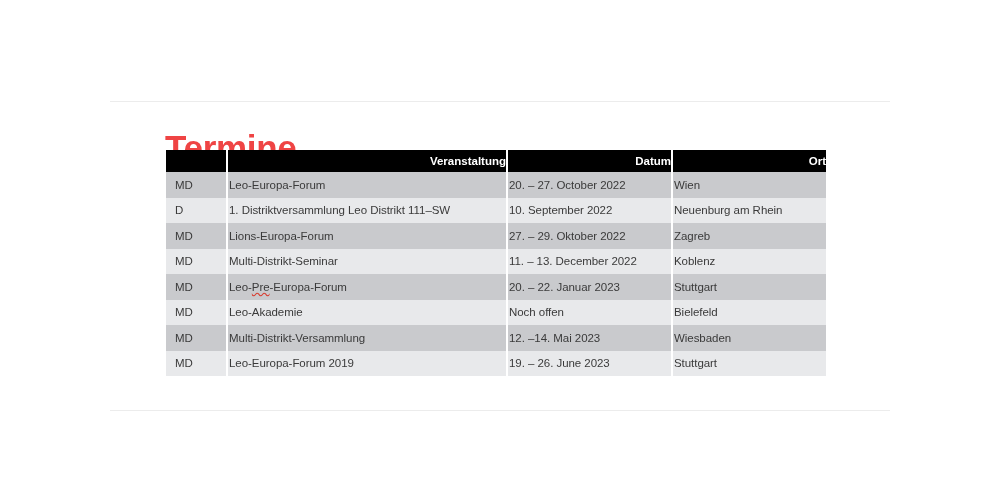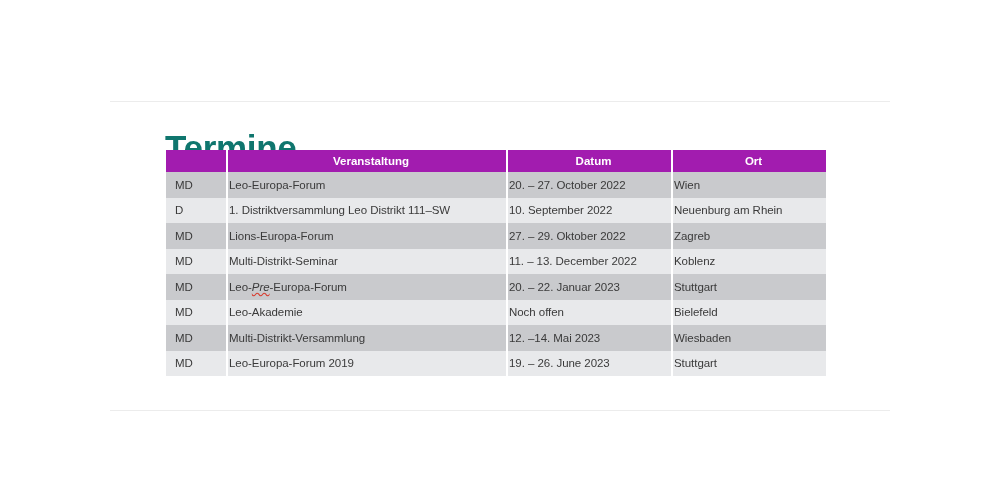--- a/index.html
+++ b/index.html
@@ -33,21 +33,21 @@
   .rule-top    { top: 101px; }
   .rule-bottom { top: 410px; }
 
   
   .page-title {
     position: absolute;
     left: 165px;
     top: 104px;
     font-size: 35px;
     font-weight: bold;
-    color: #0f766e;
+    color: #ef4444;
     letter-spacing: -0.3px;
     line-height: 42px;
     white-space: nowrap;
   }
 
   
   .table-wrap {
     position: absolute;
     left: 166px;
     top: 150px;
@@ -60,25 +60,25 @@
     table-layout: fixed;
     font-size: 11.5px;
     color: #3a3a3a;
   }
   table.termine col.c-typ   { width: 62px;  }
   table.termine col.c-event { width: 280px; }
   table.termine col.c-date  { width: 165px; }
   table.termine col.c-place { width: 153px; }
 
   table.termine thead th {
-    background: #a21caf;
+    background: #000000;
     color: #ffffff;
     font-size: 11.5px;
     font-weight: bold;
-    text-align: center;
+    text-align: right;
     height: 22px;
     padding: 0 0 0 8px;
     border-right: 2px solid #ffffff;
     vertical-align: middle;
     white-space: nowrap;
     overflow: hidden;
   }
   table.termine thead th:last-child { border-right: none; }
   table.termine thead th.th-typ { padding-left: 9px; }
 
@@ -95,21 +95,20 @@
   table.termine tbody td:last-child { border-right: none; }
   table.termine tbody td.td-typ { padding-left: 9px; }
 
   table.termine tbody tr.row-dark  td { background: #c9cacd; }
   table.termine tbody tr.row-light td { background: #e8e9eb; }
 
   
   .misspell {
     text-decoration: underline wavy #d83a2d;
     text-decoration-skip-ink: none;
-    font-style: italic;
   }
 </style>
 </head>
 <body>
 
 <div class="page">
 
   <div class="rule rule-top"></div>
 
   <h1 class="page-title">Termine</h1>

